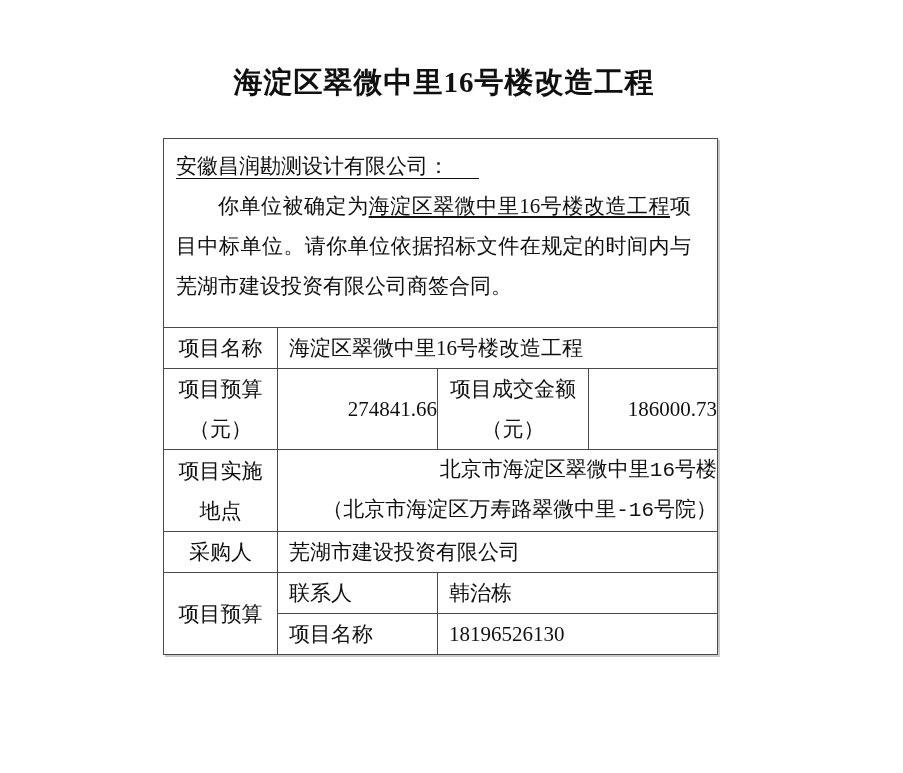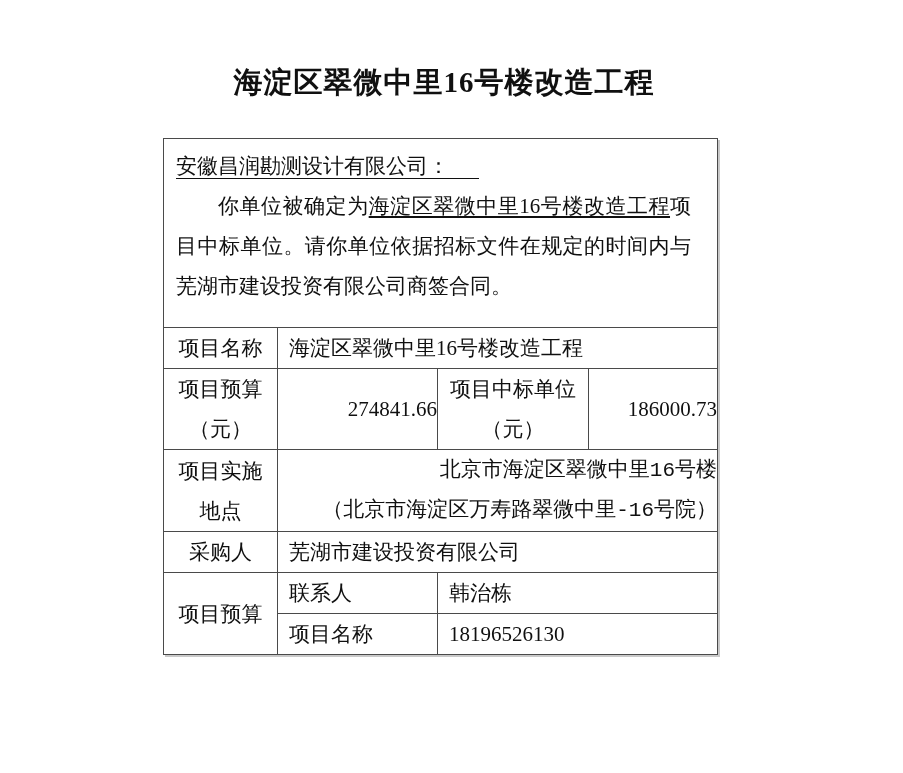--- a/index.html
+++ b/index.html
@@ -110,21 +110,21 @@
 
     <tr>
       <td class="r-budget lbl">
         <div class="ln">项目预算</div>
         <div class="ln">（元）</div>
       </td>
       <td class="r-budget val-center">
         <span>274841.66</span>
       </td>
       <td class="r-budget lbl">
-        <div class="ln">项目中标单位</div>
+        <div class="ln">项目成交金额</div>
         <div class="ln">（元）</div>
       </td>
       <td class="r-budget val-center">
         <span>186000.73</span>
       </td>
     </tr>
 
     <tr>
       <td class="r-location lbl">
         <div class="ln">项目实施</div>

